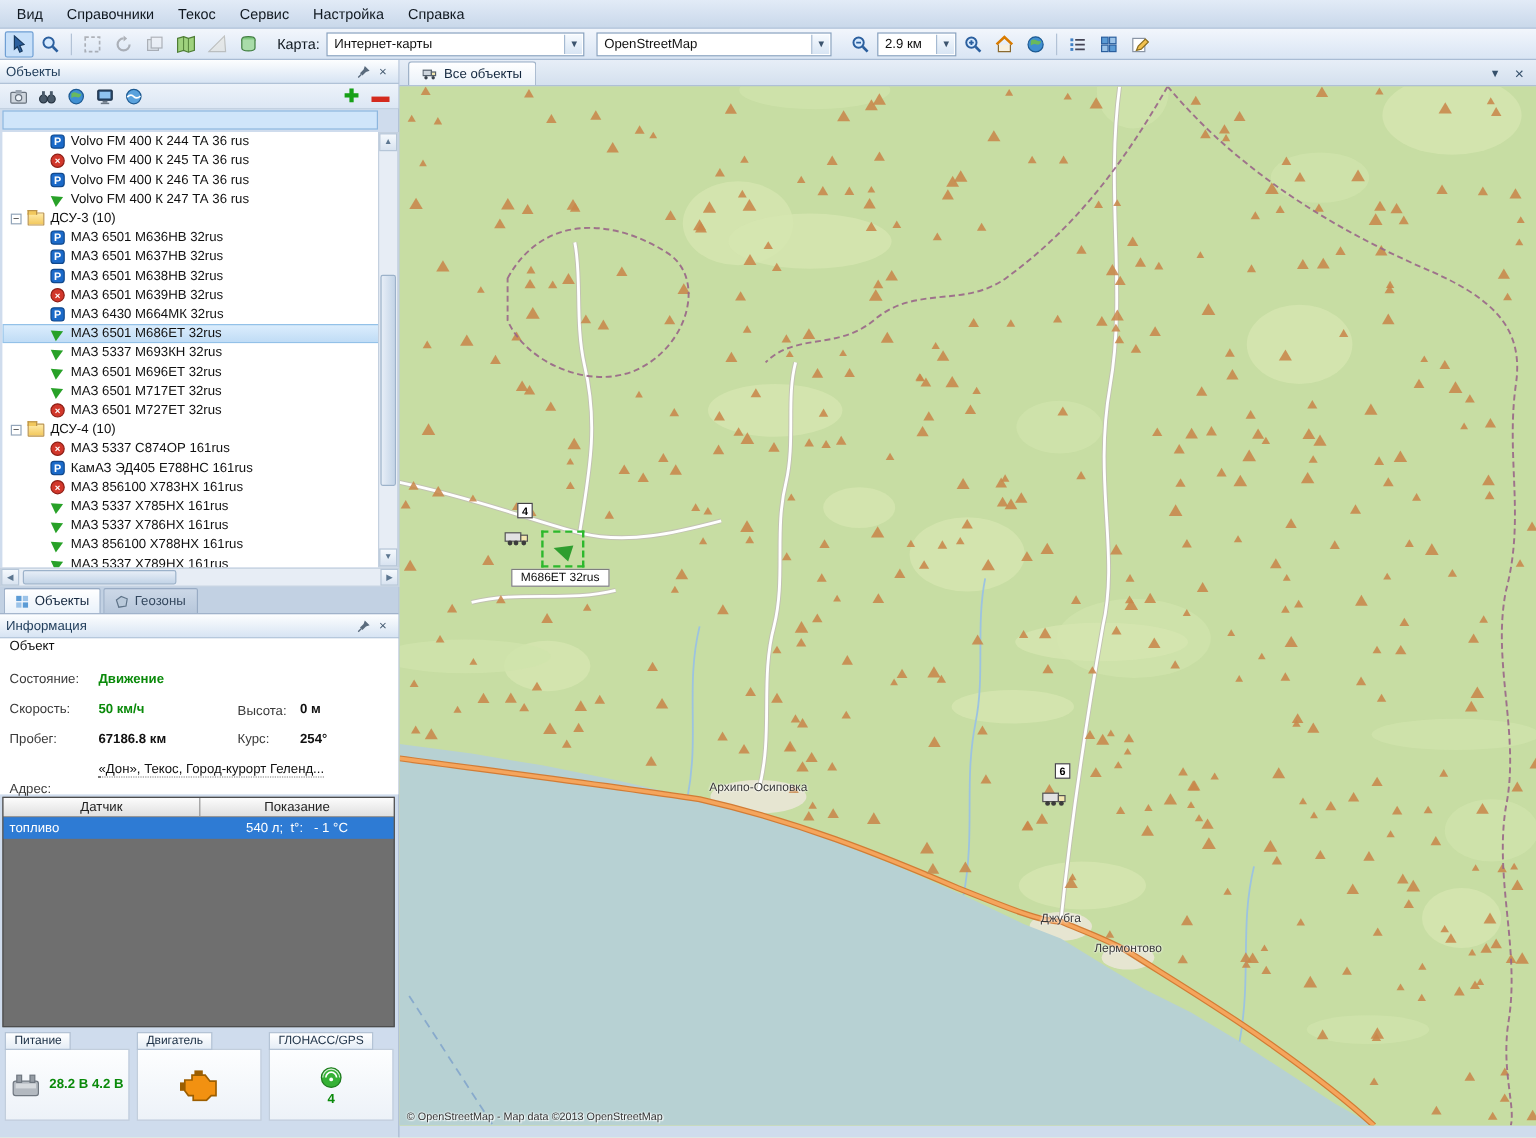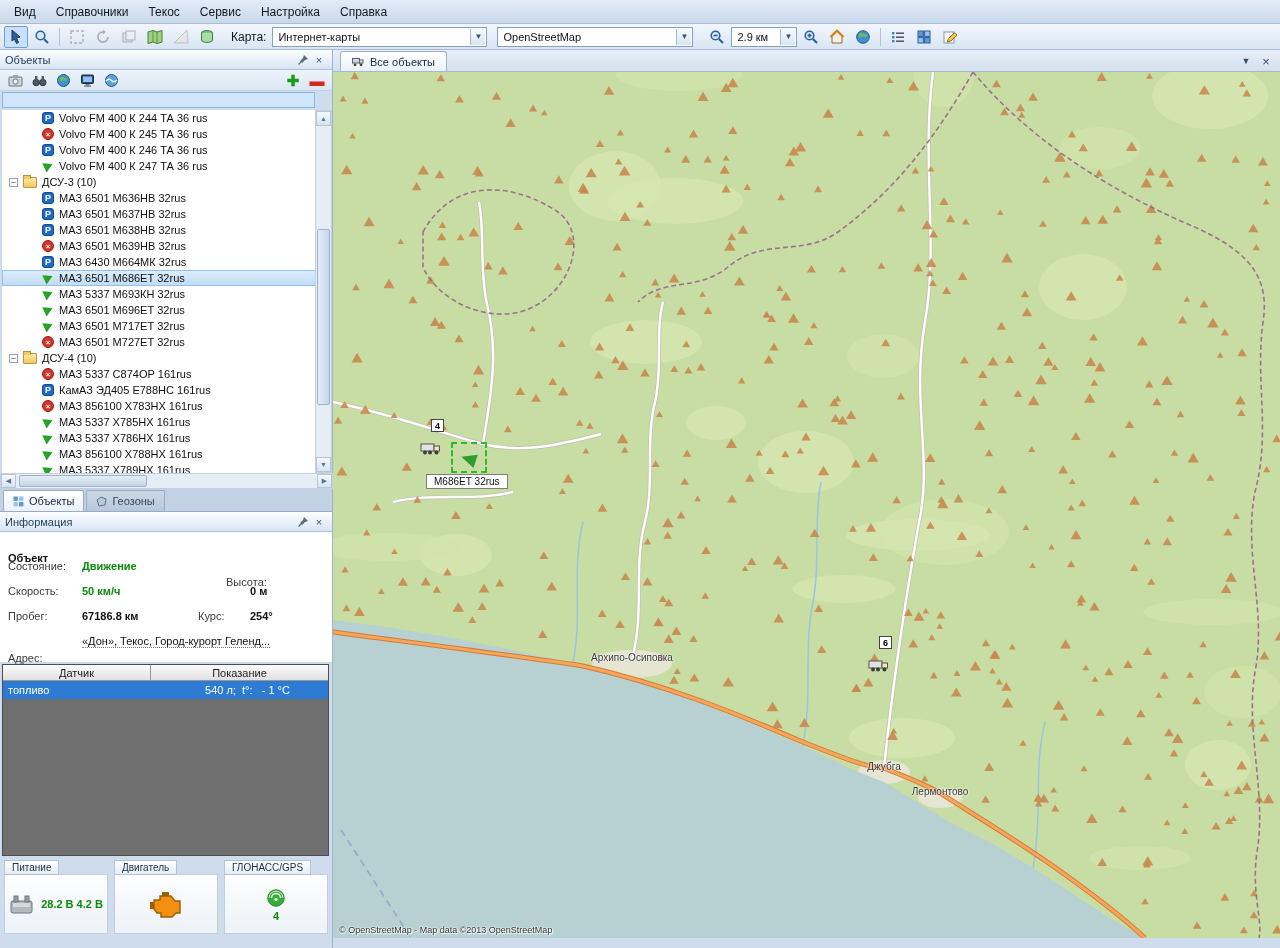--- a/index.html
+++ b/index.html
@@ -65,21 +65,21 @@
   #info-header{top:462px;}
   #info-content{position:absolute;top:482px;left:0;right:0;height:130px;background:#fff;}
   .ilab{position:absolute;color:#3a3a3a;}
   .ival{position:absolute;font-weight:bold;color:#101010;}
   .ival.green{color:#0a8a0a;}
   .dotted{border-bottom:1px dotted #777;}
   
   #sensor-wrap{position:absolute;top:614px;left:2px;width:327px;height:192px;border:1px solid #4d4d4d;background:#6f6f6f;}
   .sh-row{display:flex;height:16px;background:linear-gradient(#fcfcfc,#e0e0e0);border-bottom:1px solid #979797;}
   .sh-cell{font-size:11px;display:flex;align-items:center;justify-content:center;color:#222;}
-  .sh-c1{width:148px;border-right:1px solid #979797;}
+  .sh-c1{width:164px;border-right:1px solid #979797;}
   .sh-c2{flex:1;}
   .srow{display:flex;height:18px;background:#2e7bd4;color:#fff;}
   .sc1{width:164px;padding-left:5px;display:flex;align-items:center;}
   .sc2{flex:1;display:flex;align-items:center;justify-content:center;white-space:pre;}
   
   #gauges{position:absolute;top:810px;left:4px;right:4px;height:74px;display:flex;gap:6px;}
   .gauge{width:104px;position:relative;flex:none;}
   .gauge-title{position:absolute;top:0;left:0;height:15px;padding:0 7px;background:linear-gradient(#fff,#e5edf6);border:1px solid #b4c3d5;font-size:10px;display:flex;align-items:center;color:#20344a;white-space:nowrap;z-index:2;}
   .gauge-body{position:absolute;top:14px;left:0;right:0;bottom:0;background:linear-gradient(#fdfeff,#edf2f8);border:1px solid #c2cedc;display:flex;align-items:center;justify-content:center;gap:6px;}
   .gvals{display:flex;flex-direction:row;gap:3px;}
@@ -425,26 +425,26 @@
       <span class="ph-btn">
         <svg width="11" height="11" viewBox="0 0 11 11">
             <path d="M6 1 L10 5 L7 6 L4 9 L2 7 L5 4 Z" fill="#5a6b7d"></path>
             <line x1="3" y1="8" x2="0.5" y2="10.5" stroke="#5a6b7d" stroke-width="1.2"></line>
           </svg>
       </span>
       <span class="ph-btn">×</span>
     </div>
 
     <div id="info-content">
-      <span class="ilab" style="left:8px;top:20px;color:#101010;font-weight:bold;">Объект</span>
+      <span class="ilab" style="left:8px;top:1px;color:#101010;">Объект</span>
       <span class="ilab" style="left:8px;top:28px;">Состояние:</span>
       <span class="ival green" style="left:82px;top:28px;">Движение</span>
       <span class="ilab" style="left:8px;top:53px;">Скорость:</span>
       <span class="ival green" style="left:82px;top:53px;">50 км/ч</span>
-      <span class="ilab" style="left:198px;top:44px;margin-left:28px;">Высота:</span>
+      <span class="ilab" style="left:198px;top:55px;">Высота:</span>
       <span class="ival" style="left:250px;top:53px;">0 м</span>
       <span class="ilab" style="left:8px;top:78px;">Пробег:</span>
       <span class="ival" style="left:82px;top:78px;">67186.8 км</span>
       <span class="ilab" style="left:198px;top:78px;">Курс:</span>
       <span class="ival" style="left:250px;top:78px;">254°</span>
       <span class="ilab" style="left:8px;top:103px;margin-top:17px;">Адрес:</span>
       <span class="ival dotted" style="left:82px;top:103px;font-weight:normal;">«Дон», Текос, Город-курорт Геленд...</span>
     </div>
 
     <div id="sensor-wrap">

